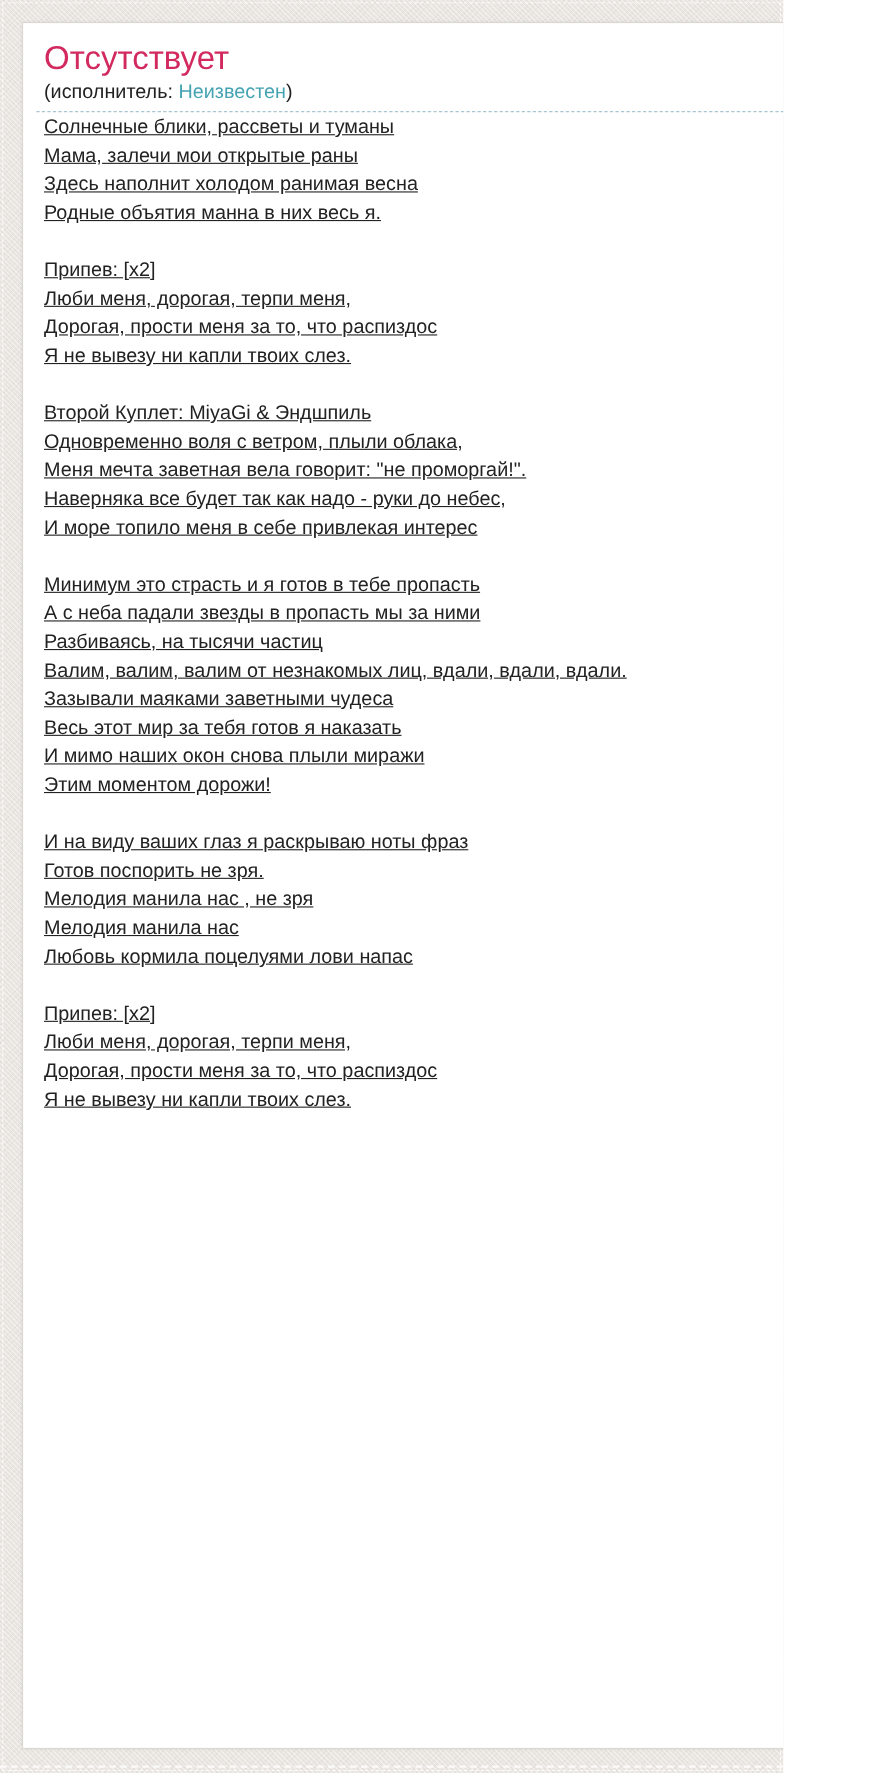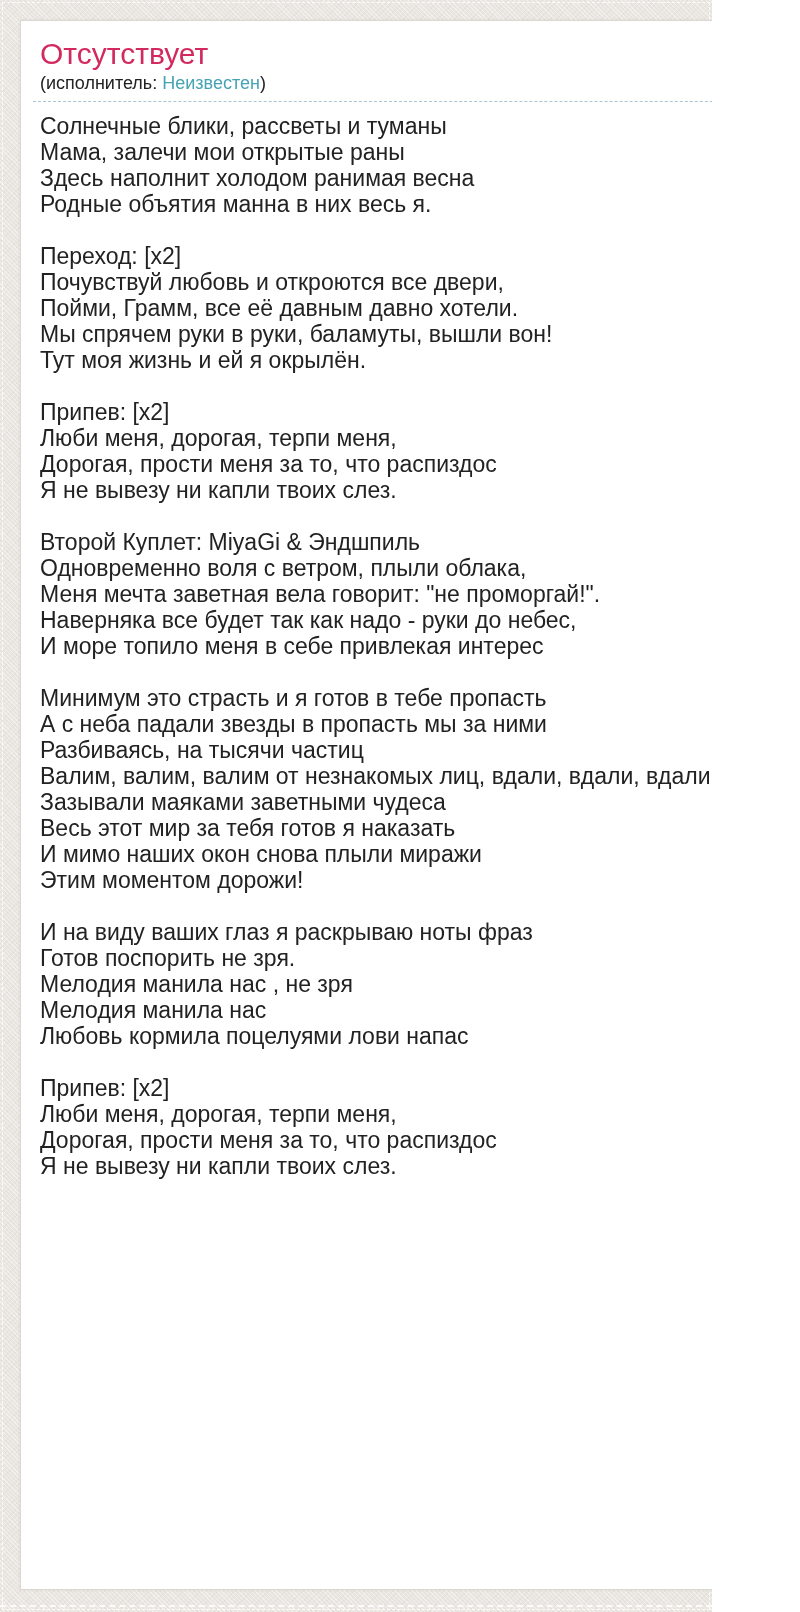--- a/index.html
+++ b/index.html
@@ -63,24 +63,24 @@
     color: var(--artist-link, #45a3b2);
     text-decoration: none;
     cursor: pointer;
   }
   .separator {
     border-top: 1px dashed var(--separator, #a9c6d2);
     margin: 7px 0 0 -7px;
     height: 0;
   }
   .lyrics {
-    margin-top: 11px;
-    font-size: 23px;
+    font-size: 18px;
     line-height: 26px;
     color: var(--lyrics-text, #222222);
+    text-decoration: underline;
   }
   .lyrics p.stanza {
     margin: 0 0 26px 0;
   }
   .lyrics p.stanza:last-child {
     margin-bottom: 0;
   }
 </style>
 </head>
 <body>
@@ -90,21 +90,20 @@
 
   <div class="card">
     <h1 class="song-title">Отсутствует</h1>
 
     <div class="artist-line"><span>(исполнитель:</span> <a class="artist-link" href="#">Неизвестен</a><span>)</span></div>
 
     <div class="separator"></div>
 
     <div class="lyrics">
         <p class="stanza">Солнечные блики, рассветы и туманы<br>Мама, залечи мои открытые раны<br>Здесь наполнит холодом ранимая весна<br>Родные объятия манна в них весь я.</p>
-        <p class="stanza">Переход: [x2]<br>Почувствуй любовь и откроются все двери,<br>Пойми, Грамм, все её давным давно хотели.<br>Мы спрячем руки в руки, баламуты, вышли вон!<br>Тут моя жизнь и ей я окрылён.</p>
         <p class="stanza">Припев: [x2]<br>Люби меня, дорогая, терпи меня,<br>Дорогая, прости меня за то, что распиздос<br>Я не вывезу ни капли твоих слез.</p>
         <p class="stanza">Второй Куплет: MiyaGi &amp; Эндшпиль<br>Одновременно воля с ветром, плыли облака,<br>Меня мечта заветная вела говорит: "не проморгай!".<br>Наверняка все будет так как надо - руки до небес,<br>И море топило меня в себе привлекая интерес</p>
         <p class="stanza">Минимум это страсть и я готов в тебе пропасть<br>А с неба падали звезды в пропасть мы за ними<br>Разбиваясь, на тысячи частиц<br>Валим, валим, валим от незнакомых лиц, вдали, вдали, вдали.<br>Зазывали маяками заветными чудеса<br>Весь этот мир за тебя готов я наказать<br>И мимо наших окон снова плыли миражи<br>Этим моментом дорожи!</p>
         <p class="stanza">И на виду ваших глаз я раскрываю ноты фраз<br>Готов поспорить не зря.<br>Мелодия манила нас , не зря<br>Мелодия манила нас<br>Любовь кормила поцелуями лови напас</p>
         <p class="stanza">Припев: [x2]<br>Люби меня, дорогая, терпи меня,<br>Дорогая, прости меня за то, что распиздос<br>Я не вывезу ни капли твоих слез.</p>
       </div>
   </div>
 
   <div class="perforation"></div>
 </div>

